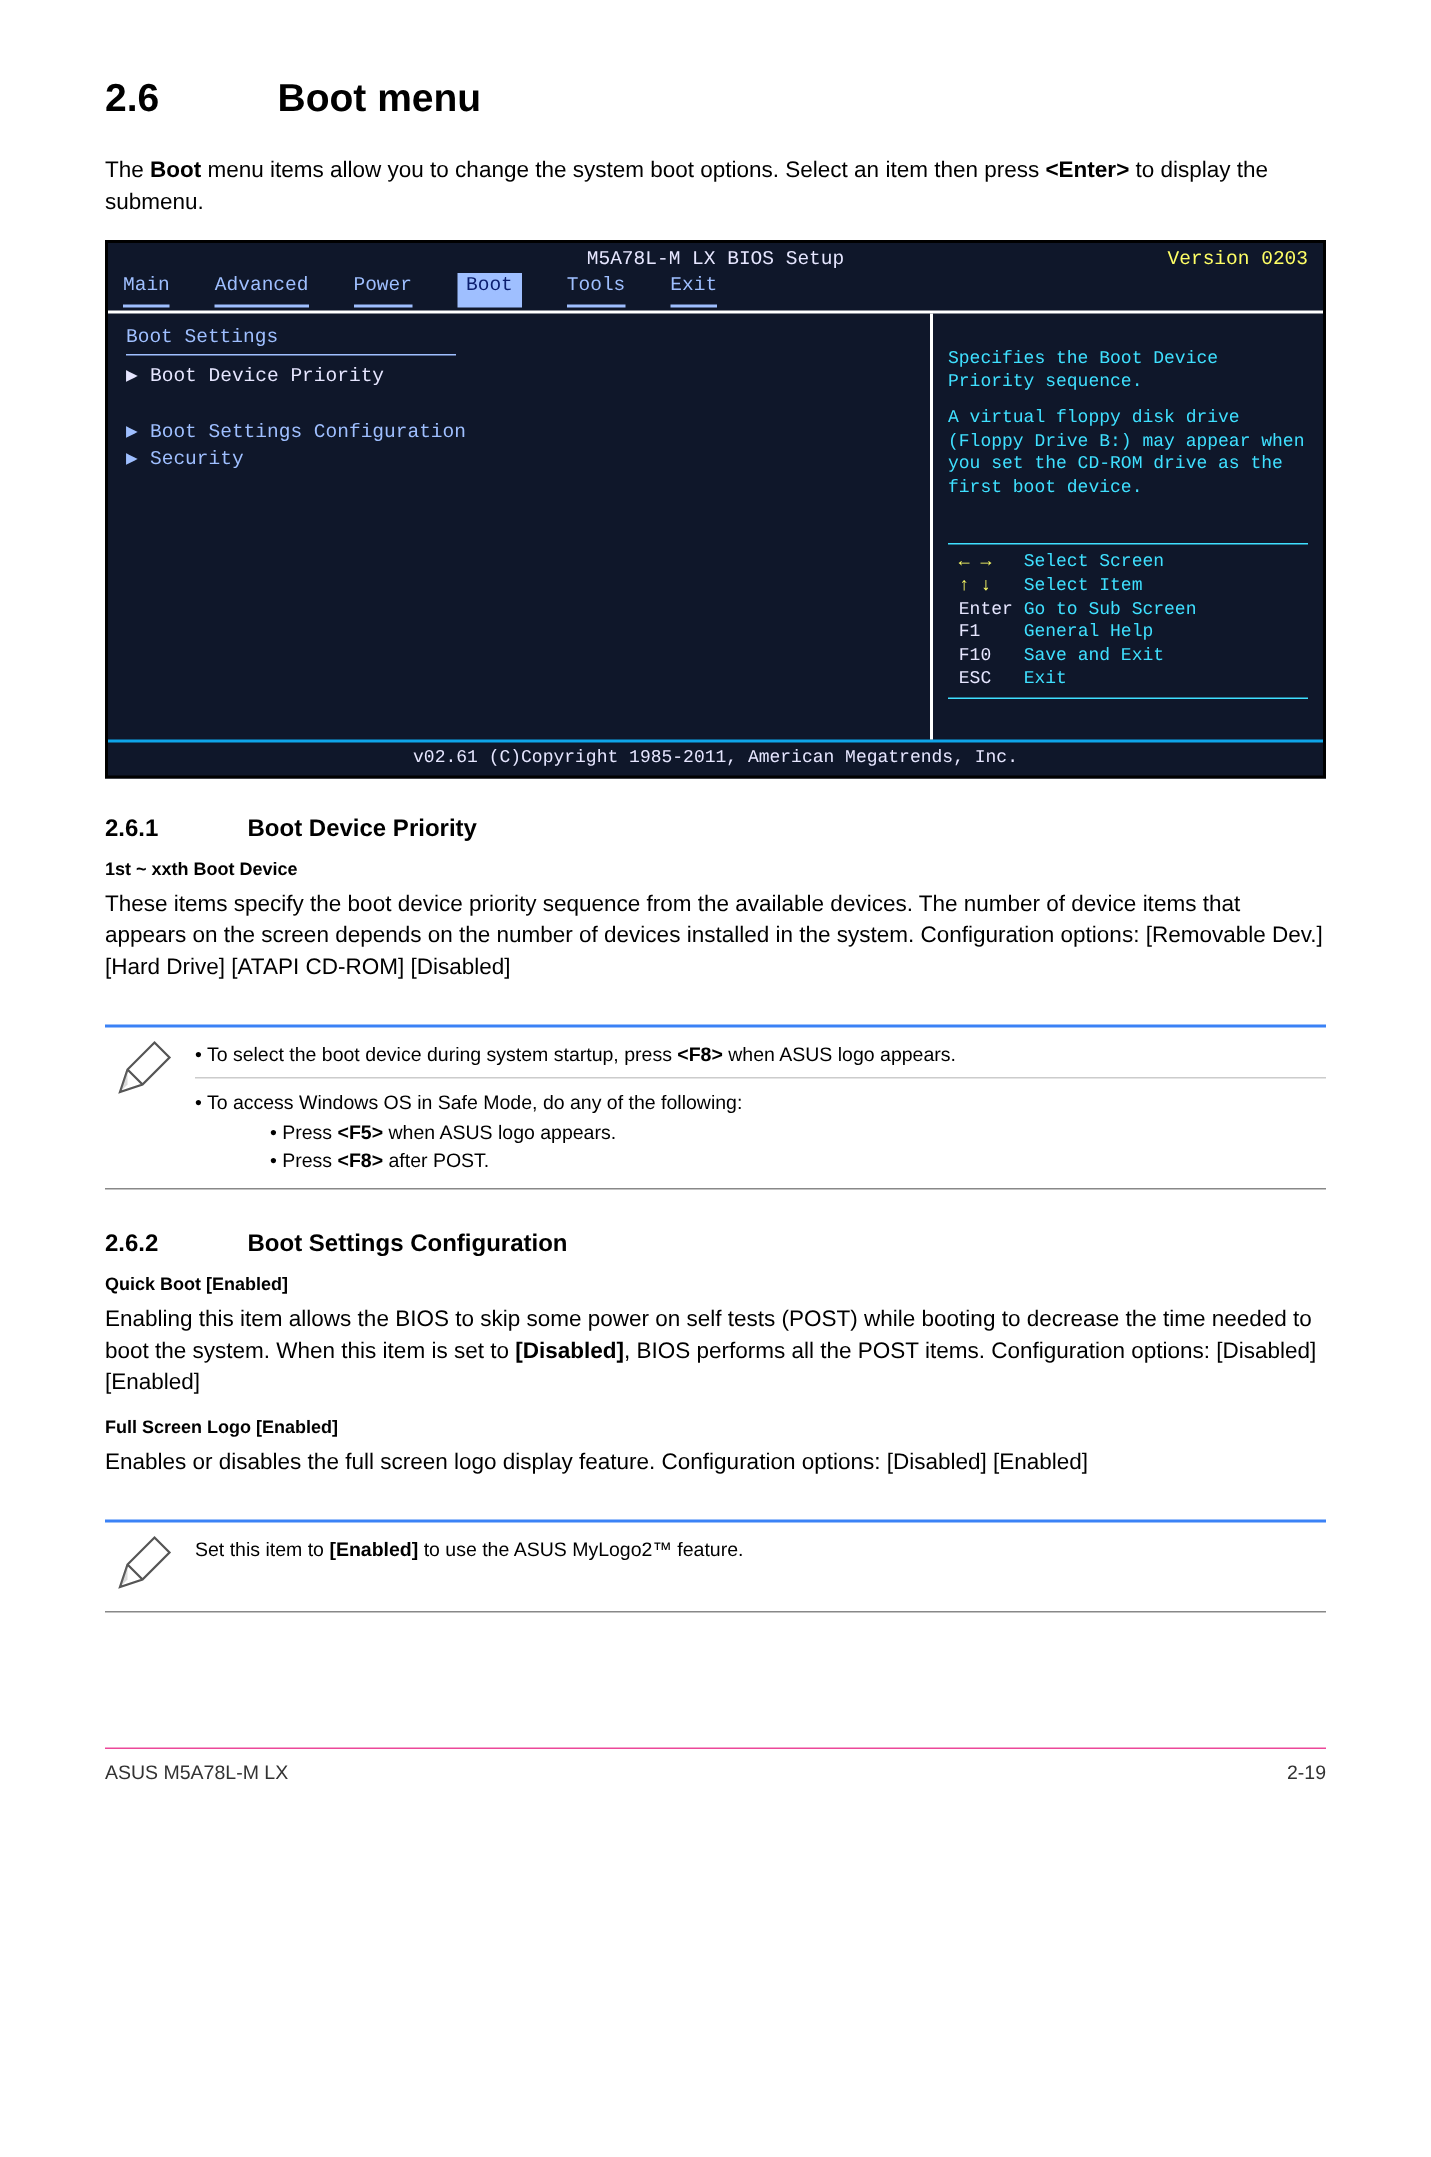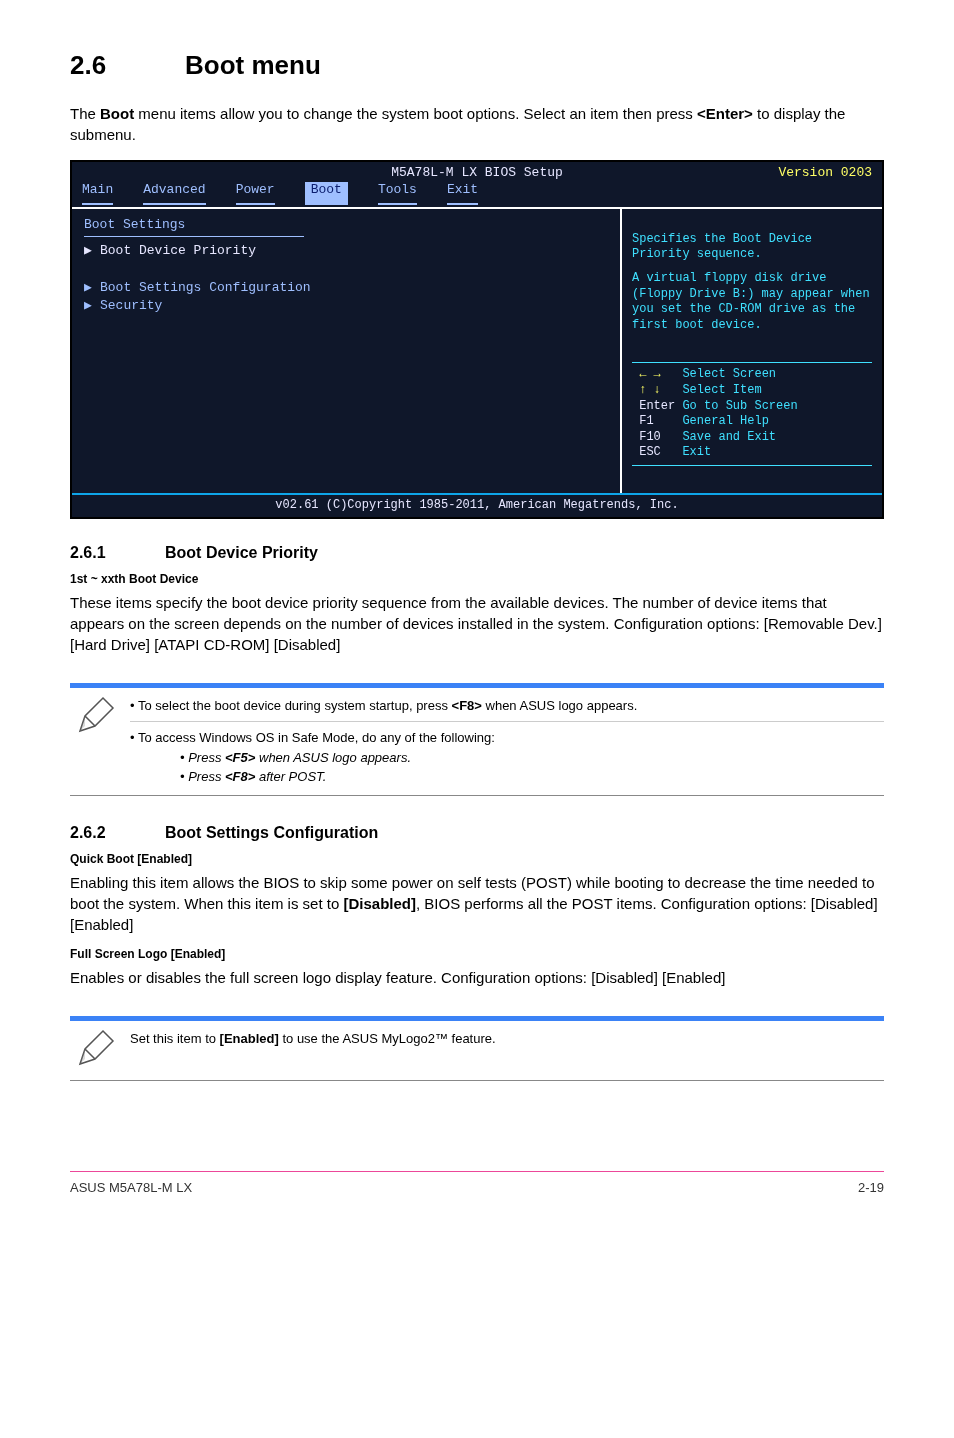--- a/index.html
+++ b/index.html
@@ -86,36 +86,36 @@
   .sec-head .num { display: inline-block; width: 95px; }
   .topic {
     font-size: 12px;
     font-weight: bold;
     margin: 10px 0 6px 0;
   }
   .para { font-size: 15px; line-height: 1.4; margin-bottom: 12px; }
   .note-row {
     display: flex;
     align-items: flex-start;
-    border-top: 5px solid #3b82f6;
+    border-top: 2px solid #3b82f6;
     border-bottom: 1px solid #888;
     padding: 8px 0;
     margin: 28px 0;
     font-size: 13px;
   }
   .note-icon {
     width: 60px;
     flex-shrink: 0;
     padding-left: 5px;
   }
   .note-icon svg { width: 40px; height: 40px; }
   .note-body { flex: 1; line-height: 1.5; }
   .note-body ul { list-style: none; padding: 0; }
   .note-body ul > li::before { content: "• "; }
-  .note-body ul ul { padding-left: 50px; font-style: italic; }
+  .note-body ul ul { padding-left: 50px; }
   .note-body .inner-hr { border-top: 1px solid #ccc; margin: 6px 0; }
   .note-body b { font-weight: bold; }
   .footer-row {
     display: flex;
     justify-content: space-between;
     border-top: 1px solid #ec4899;
     padding-top: 8px;
     margin-top: 90px;
     font-size: 13px;
     color: #333;

